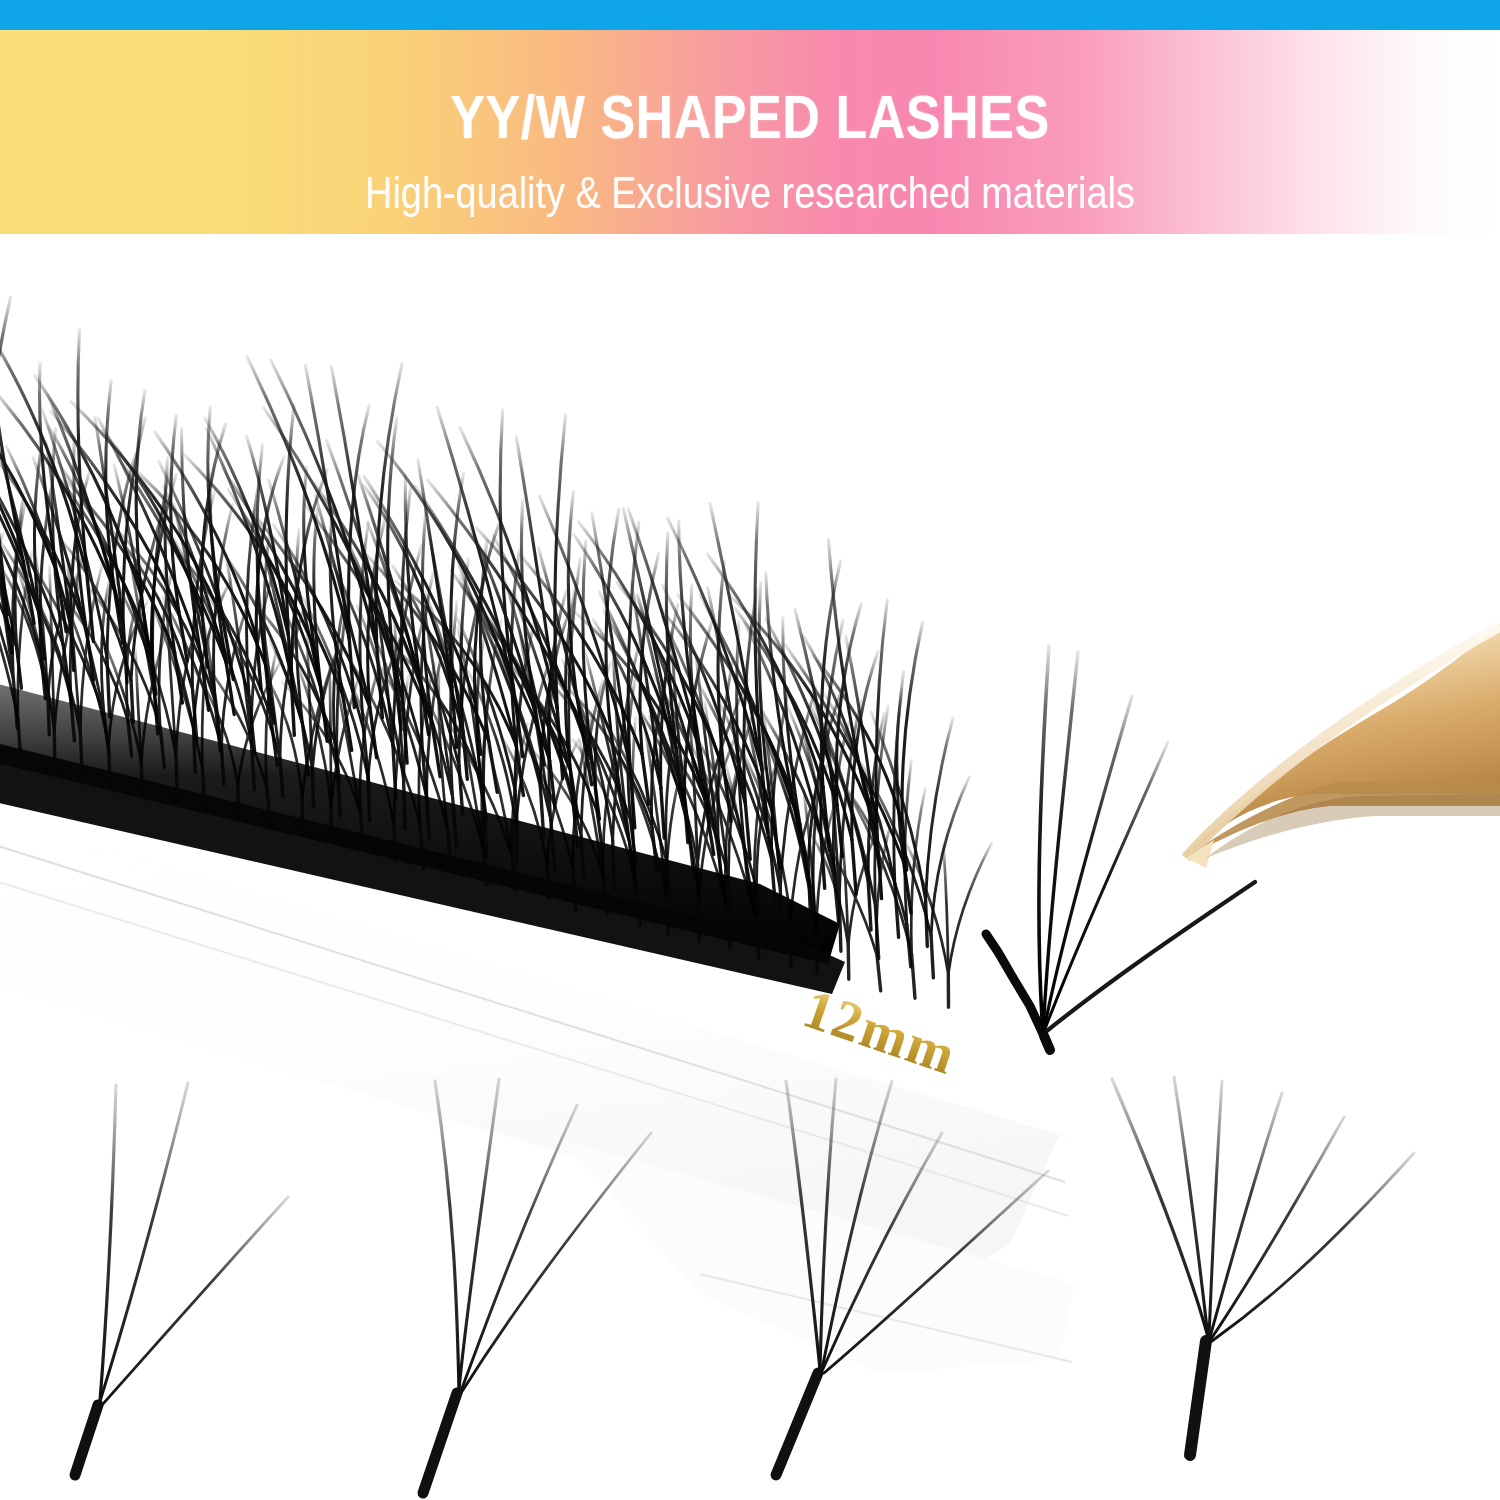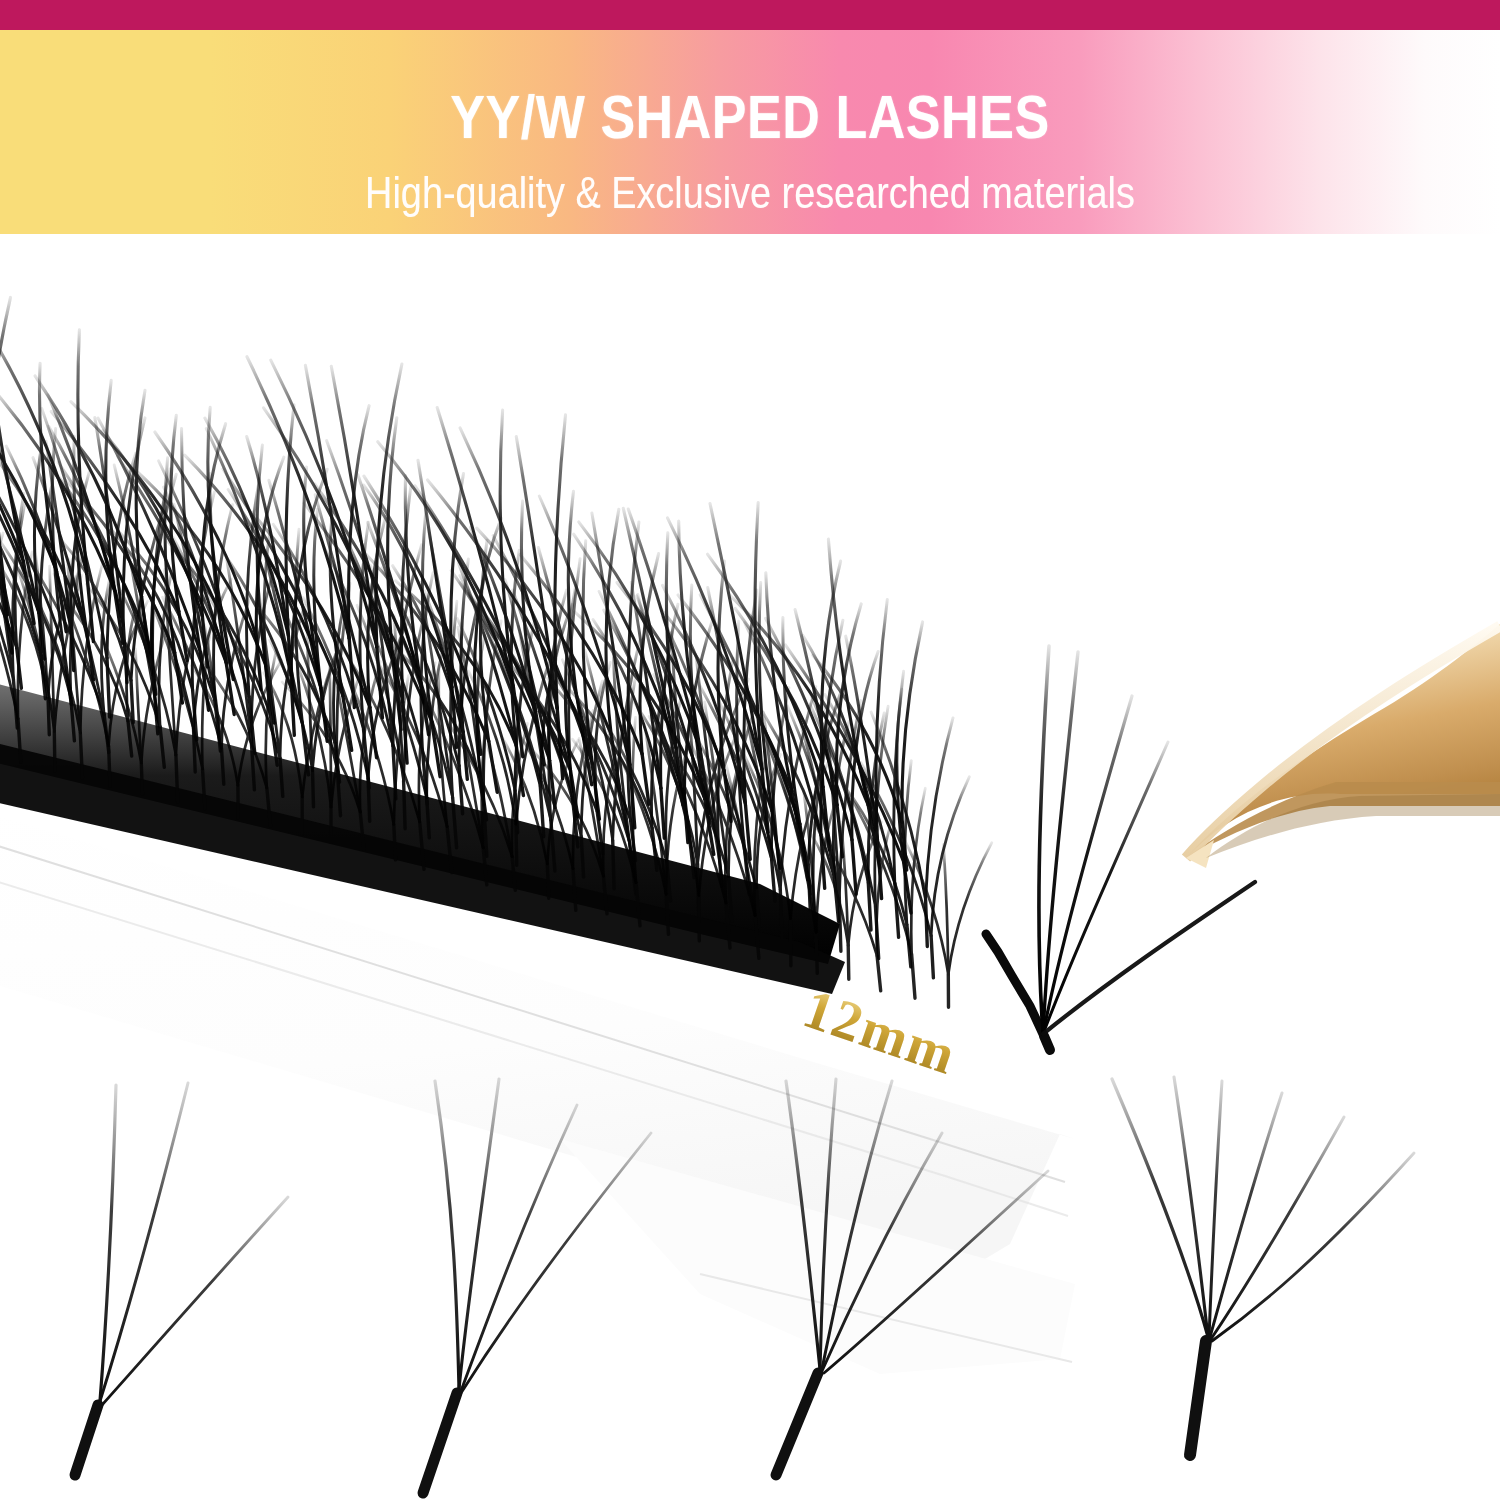--- a/index.html
+++ b/index.html
@@ -13,21 +13,21 @@
     font-family: "Liberation Sans", sans-serif;
     overflow: hidden;
     position: relative;
   }
 
   
   #page {
     position: relative;
     width: 1500px;
     height: 1500px;
-    background: #be185d;
+    background: #0ea5e9;
     overflow: hidden;
   }
 
   
   #banner {
     position: absolute;
     left: 0;
     top: 30px;
     width: 1500px;
     height: 204px;

